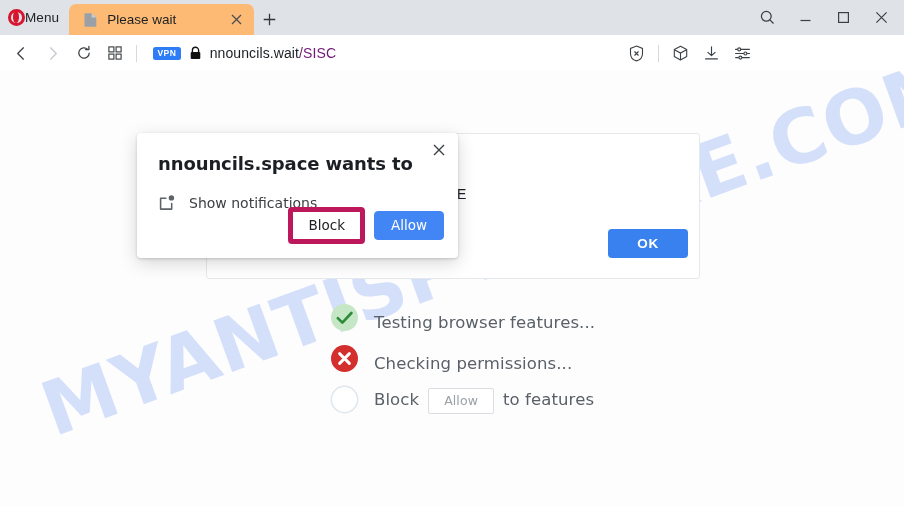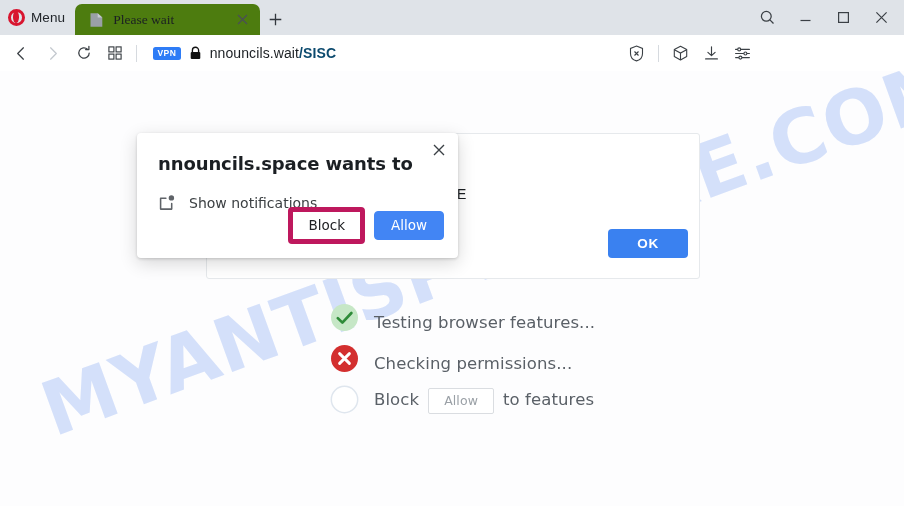--- a/index.html
+++ b/index.html
@@ -16,47 +16,46 @@
   }
 
   
   .tabstrip {
     position: absolute; top: 0; left: 0;
     width: 904px; height: 35px;
     background: #dfe3e8;
     display: flex; align-items: flex-end;
   }
   .menu-btn {
-    display: flex; align-items: center; gap: 6px;
+    display: flex; align-items: center; 
     height: 35px; padding: 0 10px 0 8px;
     cursor: default;
   }
   .opera-o {
     width: 17px; height: 17px; border-radius: 50%;
     border: 3.2px solid #d8152f;
     position: relative;
   }
   .opera-o::after {
     content: ""; position: absolute;
     left: 2.4px; top: -0.6px;
     width: 5.4px; height: 11.6px;
     border-radius: 50%;
     background: #d8152f;
   }
   .menu-label { font-size: 13.5px; color: #22262b; letter-spacing: .1px; }
 
   .tab {
     position: relative;
     height: 31px; width: 185px;
-    background: #4d7c0f;
+    background: #fdba74;
     border-radius: 7px 7px 0 0;
     display: flex; align-items: center;
     padding: 0 8px 0 14px;
     gap: 9px;
-    font-family: Liberation Serif, serif;
   }
   .tab-favicon {
     width: 15px; height: 16px; position: relative; flex: 0 0 auto;
   }
   .tab-favicon svg { display: block; }
   .tab-title {
     font-size: 13.5px; color: #1b1f23;
     white-space: nowrap; overflow: hidden; text-overflow: ellipsis;
     flex: 1 1 auto;
   }
@@ -103,21 +102,21 @@
     padding-left: 10px; position: relative;
   }
   .vpn-badge {
     background: #2e7cf6; color: #fff;
     font-size: 8.5px; font-weight: bold; letter-spacing: .4px;
     padding: 2.5px 4.5px 2px; border-radius: 2.5px;
     line-height: 1;
   }
   .lock-ic { display: flex; align-items: center; color: #111; }
   .url { font-size: 14px; color: #1b1f23; letter-spacing: .1px; }
-  .url .path { color: #0c4a6e; font-weight: bold; }
+  .url .path { color: #701a75; }
   .tb-right { display: flex; align-items: center; margin-left: auto; }
 
   
   .viewport {
     position: absolute; top: 71px; left: 0;
     width: 904px; height: 435px;
     background: #fdfdfe;
     overflow: hidden;
   }
   .wm {

